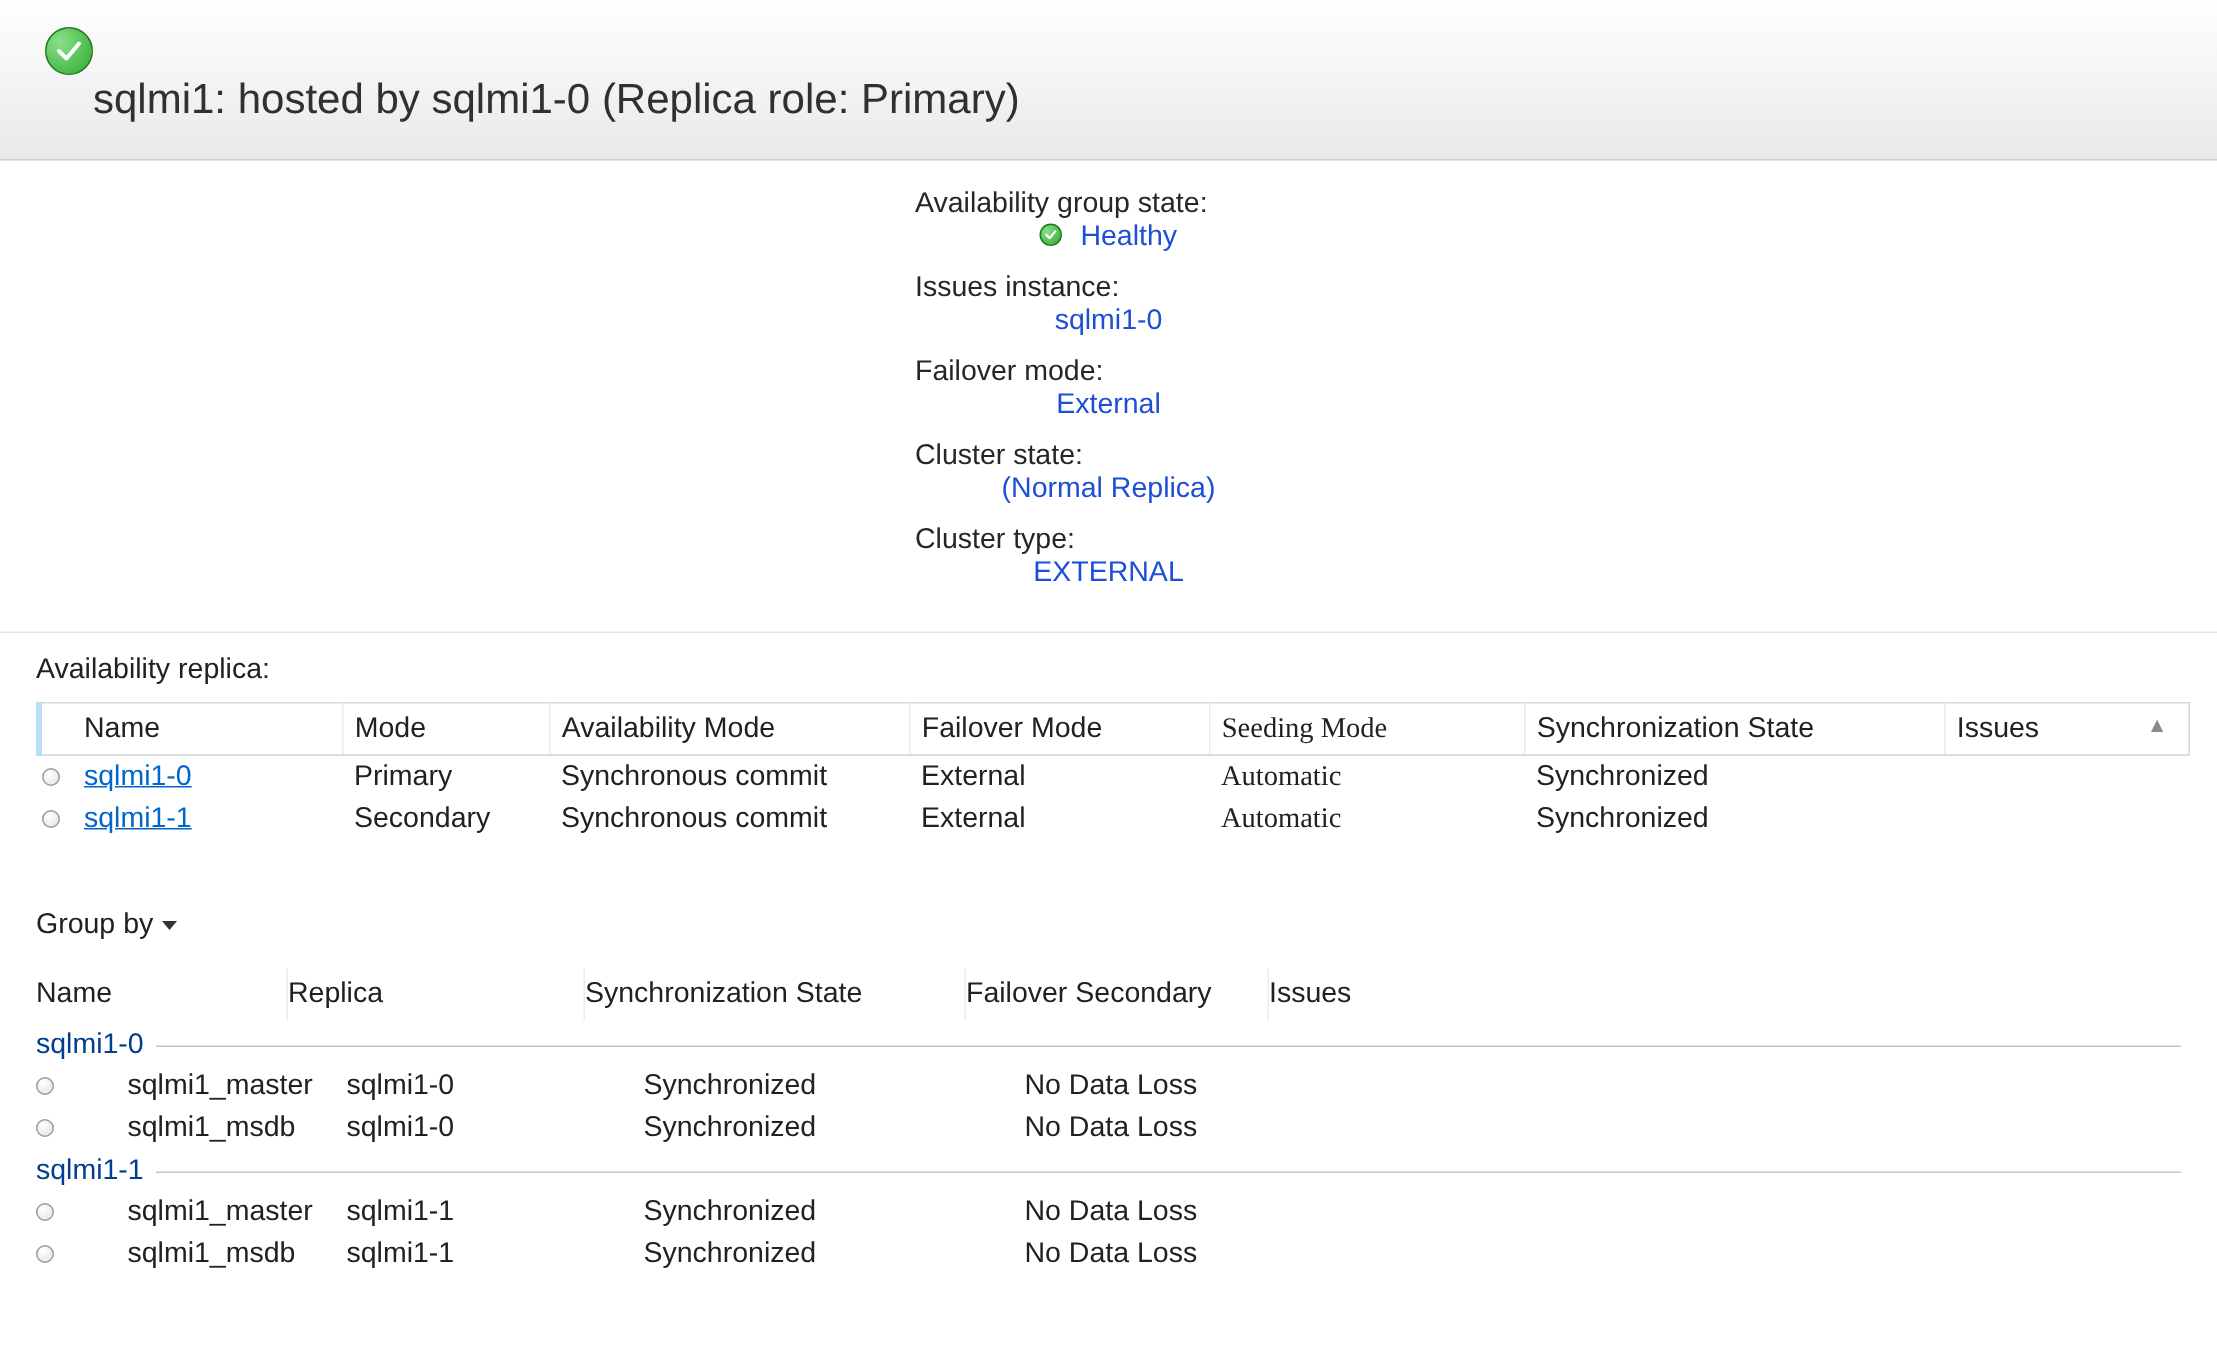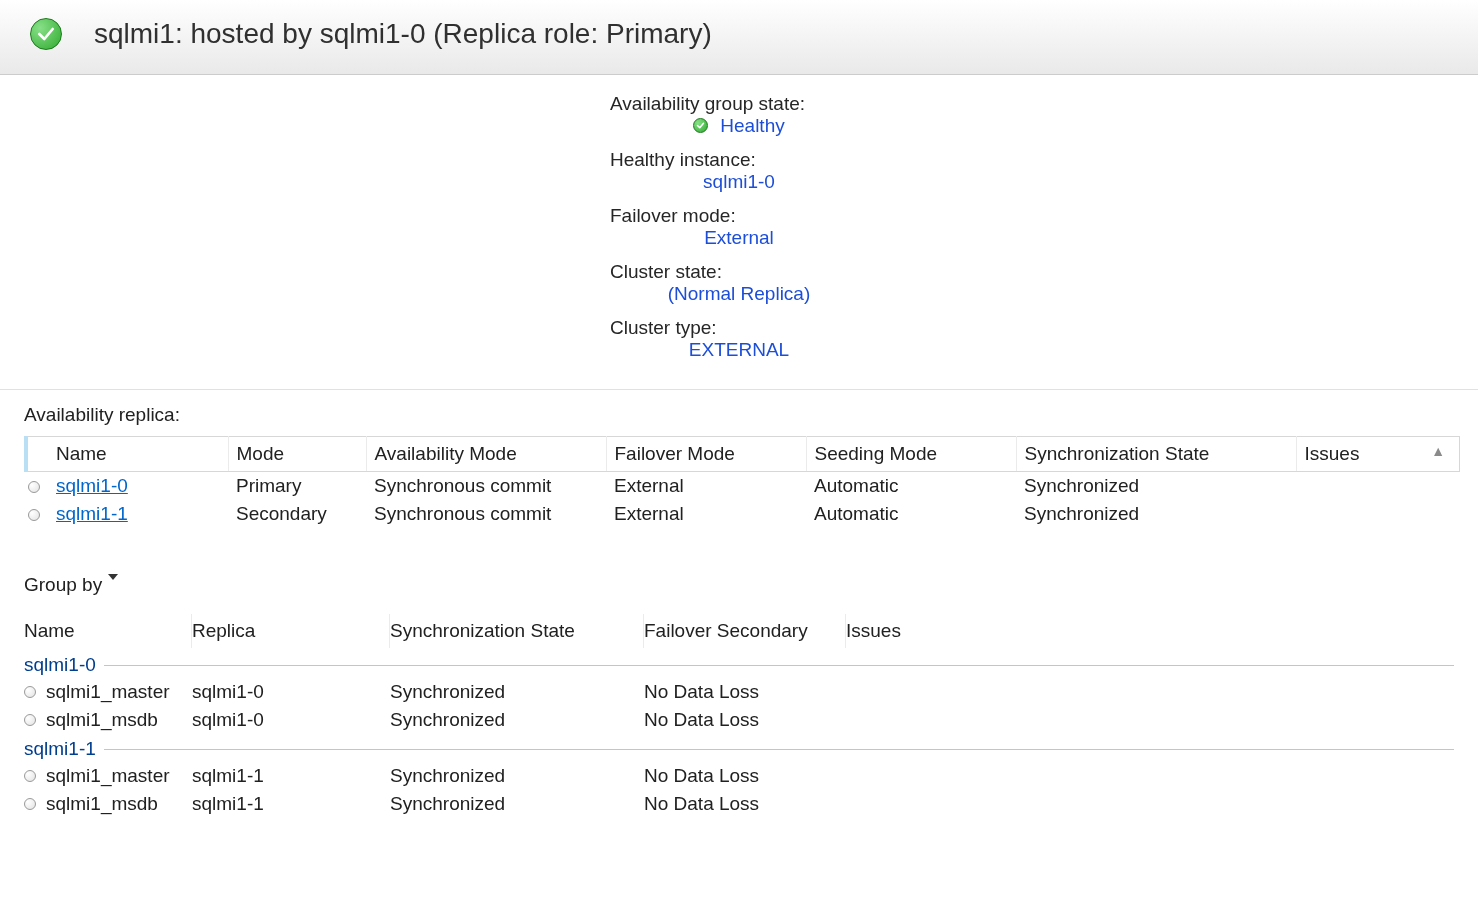--- a/index.html
+++ b/index.html
@@ -9,20 +9,21 @@
       color: #212121;
       background: #ffffff;
       width: 1478px;
     }
     .header-bar {
       display: flex;
       align-items: flex-start;
       padding: 18px 24px 24px 30px;
       background: linear-gradient(to bottom, #ffffff, #e9e9e9);
       border-bottom: 1px solid #cccccc;
+      flex-direction: column;
     }
     .header-bar .title {
       font-size: 28px;
       font-weight: 400;
       color: #303030;
       margin-left: 32px;
     }
     .big-status-icon {
       width: 32px;
       height: 32px;
@@ -115,35 +116,35 @@
     }
     .link {
       color: #0066cc;
       text-decoration: underline;
       cursor: pointer;
     }
     .col-name { width: 180px; }
     .col-role { width: 138px; }
     .col-availmode { width: 240px; }
     .col-failmode { width: 200px; }
-    .col-seedmode { width: 210px; }
+    .col-seedmode { width: 210px; font-family: Liberation Serif, serif; }
     .col-syncstate { width: 280px; }
     .col-issues { width: auto; }
     .sort-arrow {
       float: right;
       color: #8a8a8a;
       font-size: 14px;
       margin-right: 6px;
     }
     .groupby-bar {
       padding: 34px 24px 6px 24px;
     }
     .groupby-button {
       display: inline-flex;
-      align-items: flex-start;
+      align-items: center;
       gap: 6px;
       cursor: pointer;
     }
     .caret-down {
       display: inline-block;
       width: 0; height: 0;
       border-left: 5px solid transparent;
       border-right: 5px solid transparent;
       border-top: 6px solid #333333;
     }
@@ -182,21 +183,21 @@
     }
     .db-row {
       display: flex;
       align-items: center;
       padding: 3px 0;
     }
     .db-row .bullet-cell {
       width: 22px;
       display: flex; align-items: center; justify-content: flex-start;
     }
-    .db-row .dbcol-name { width: 146px; }
+    .db-row .dbcol-name { width: 146px; margin-left: 39px; }
   </style>
 </head>
 <body>
 
 <div class="header-bar">
   <span class="big-status-icon">
     <svg viewBox="0 0 24 24">
         <path d="M4 12 L10 18 L20 6" stroke="#ffffff" stroke-width="3.2" fill="none" stroke-linecap="round" stroke-linejoin="round"></path>
       </svg>
   </span>
@@ -206,21 +207,21 @@
 <div class="summary" id="summary-panel">
     <div class="summary-row">
       <div class="label">Availability group state:</div>
       <div class="value"><span class="small-status-icon inline-icon">
           <svg viewBox="0 0 24 24">
             <path d="M4 12 L10 18 L20 6" stroke="#ffffff" stroke-width="4" fill="none" stroke-linecap="round" stroke-linejoin="round"></path>
           </svg>
         </span><span>Healthy</span></div>
     </div>
     <div class="summary-row">
-      <div class="label">Healthy instance:</div>
+      <div class="label">Issues instance:</div>
       <div class="value"><span>sqlmi1-0</span></div>
     </div>
     <div class="summary-row">
       <div class="label">Failover mode:</div>
       <div class="value"><span>External</span></div>
     </div>
     <div class="summary-row">
       <div class="label">Cluster state:</div>
       <div class="value"><span> (Normal Replica)</span></div>
     </div>

